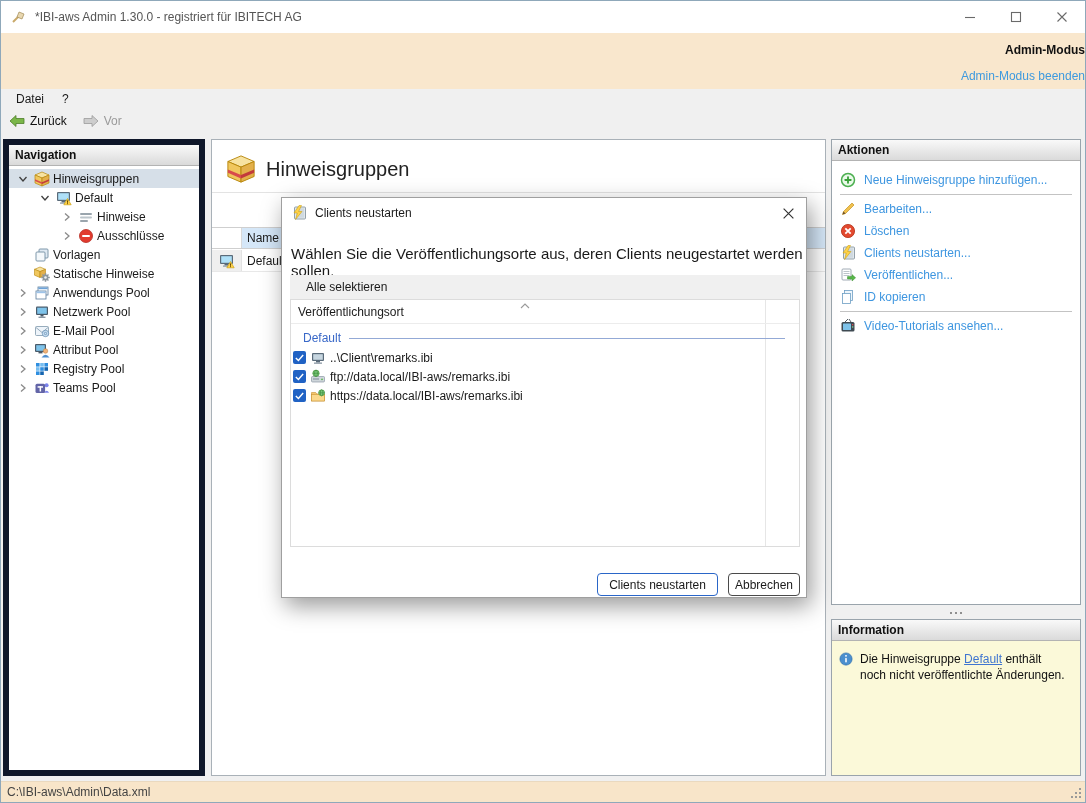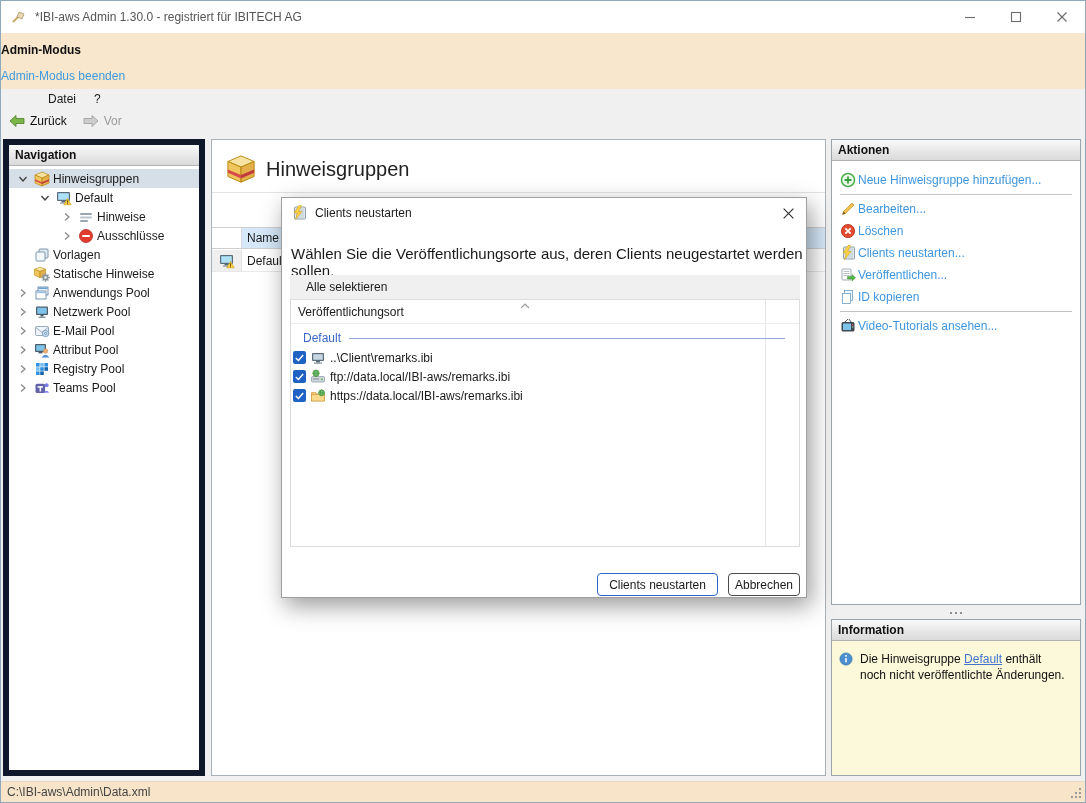--- a/index.html
+++ b/index.html
@@ -9,26 +9,26 @@
   .abs { position:absolute; }
 
   
   .titlebar { left:0; top:0; width:1084px; height:32px; background:#ffffff; display:flex; align-items:center; }
   .titlebar .t-icon { margin:0 8px 0 10px; }
   .titlebar .t-text { color:#555; font-size:12px; }
   .winctl { position:absolute; top:0; height:32px; width:46px; display:flex; align-items:center; justify-content:center; }
   .winctl svg { stroke:#6a6a6a; }
 
   
-  .banner { left:0; top:32px; width:1084px; height:56px; background:#f9e7cd; text-align:left; }
+  .banner { left:0; top:32px; width:1084px; height:56px; background:#f9e7cd; text-align:right; }
   .banner .b-title { margin-top:10px; font-weight:bold; color:#111; }
   .banner .b-link { margin-top:12px; color:#3f9ade; cursor:pointer; }
 
   
-  .menubar { left:0; top:88px; width:884px; height:20px; background:#f0f0f0; display:flex; align-items:center;padding-left:32px; }
+  .menubar { left:0; top:88px; width:884px; height:20px; background:#f0f0f0; display:flex; align-items:center; }
   .menu-item { padding:0 9px; height:20px; line-height:20px; }
   .toolbar { left:0; top:108px; width:1084px; height:24px; background:#f0f0f0; display:flex; align-items:center; }
   .tb-btn { display:flex; align-items:center; gap:5px; padding:0 8px; height:22px; }
   .tb-label-back { color:#111; }
   .tb-label-fwd { color:#9a9a9a; }
 
   
   .phdr { height:21px; background:linear-gradient(#f9f9f9,#dadada); border-bottom:1px solid #b3b3b3; font-weight:bold; padding-left:6px; line-height:20px; color:#111; }
 
   
@@ -49,21 +49,21 @@
   .grid-hdr { position:absolute; left:0; top:87px; width:100%; height:22px; display:flex; border-top:1px solid #cfcfcf; border-bottom:1px solid #cfcfcf; }
   .grid-hdr .c1 { width:30px; border-right:1px solid #d9d9d9; background:#fff; }
   .grid-hdr .c2 { flex:1; background:#d5e7f8; line-height:20px; padding-left:5px; }
   .grid-row { position:absolute; left:0; top:110px; width:100%; height:22px; display:flex; border-bottom:1px solid #e8e8e8; }
   .grid-row .c1 { width:30px; background:#efefef; border-right:1px solid #e2e2e2; display:flex; align-items:center; justify-content:center; }
   .grid-row .c2 { flex:1; line-height:22px; padding-left:5px; }
 
   
   .actpanel { left:830px; top:138px; width:250px; height:466px; background:#fff; border:1px solid #9aa4ac; }
   .act-list { padding-top:8px; }
-  .act-item { display:flex; align-items:center; gap:2px; height:22px; padding-left:8px; color:#3e96e0; cursor:pointer; }
+  .act-item { display:flex; align-items:center; gap:8px; height:22px; padding-left:8px; color:#3e96e0; cursor:pointer; }
   .act-sep { height:1px; background:#c3c3c3; margin:3px 8px 3px 8px; }
   .splitter { left:830px; top:606px; width:250px; height:11px; display:flex; align-items:center; justify-content:center; gap:3px; }
   .splitter i { width:2px; height:2px; background:#8f8f8f; display:block; }
 
   
   .infopanel { left:830px; top:618px; width:250px; height:157px; background:#fbf9d9; border:1px solid #9aa4ac; }
   .info-body { position:relative; padding:10px 10px 0 28px; line-height:16px; color:#111; }
   .info-i { position:absolute; left:7px; top:11px; }
   .info-link { color:#3f75d0; text-decoration:underline; cursor:pointer; }
 

